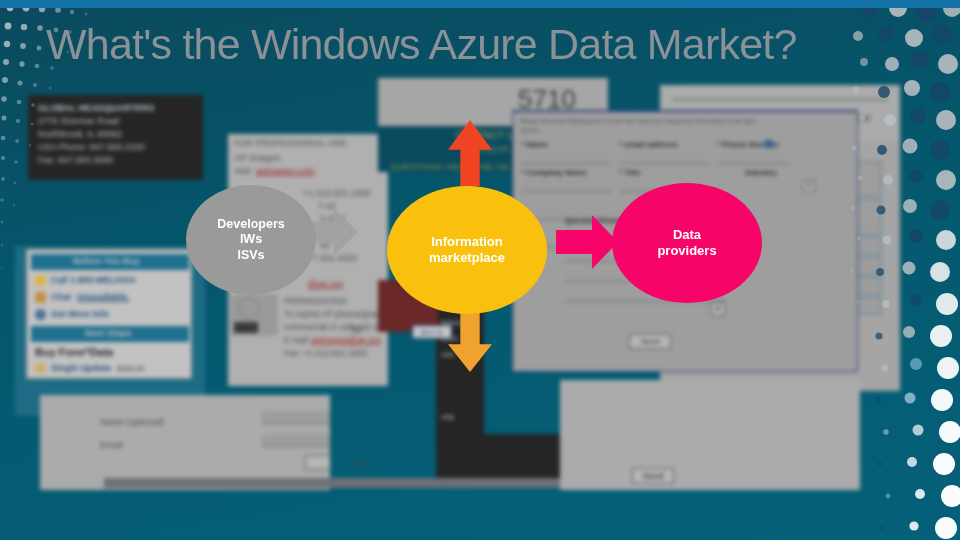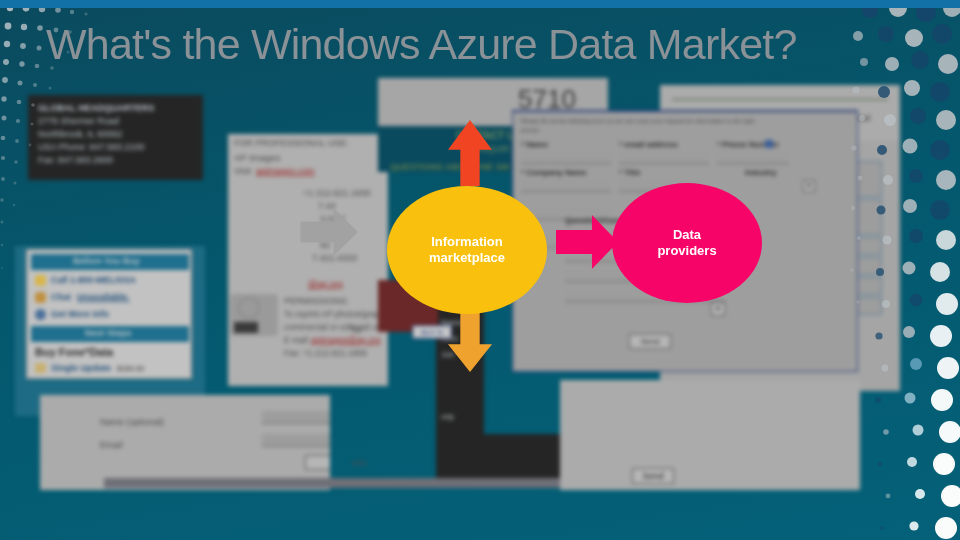--- a/index.html
+++ b/index.html
@@ -463,20 +463,27 @@
   <div id="topbar"></div>
 
   <div id="title">What's the Windows Azure Data Market?</div>
 
   <div class="arrow arrow-right" id="a-right-gray"></div>
   <div class="arrow arrow-up" id="a-up"></div>
   <div class="arrow arrow-down" id="a-down"></div>
   <div class="arrow arrow-right" id="a-right-pink"></div>
 
 
+  <div class="ellipse" id="e-dev">
+    <div>
+      <span class="ell-line">Developers</span>
+      <span class="ell-line">IWs</span>
+      <span class="ell-line">ISVs</span>
+    </div>
+  </div>
 
   <div class="ellipse" id="e-data">
     <div>
       <span class="ell-line">Data</span>
       <span class="ell-line">providers</span>
     </div>
   </div>
 
   <div class="ellipse" id="e-info">
     <div>

